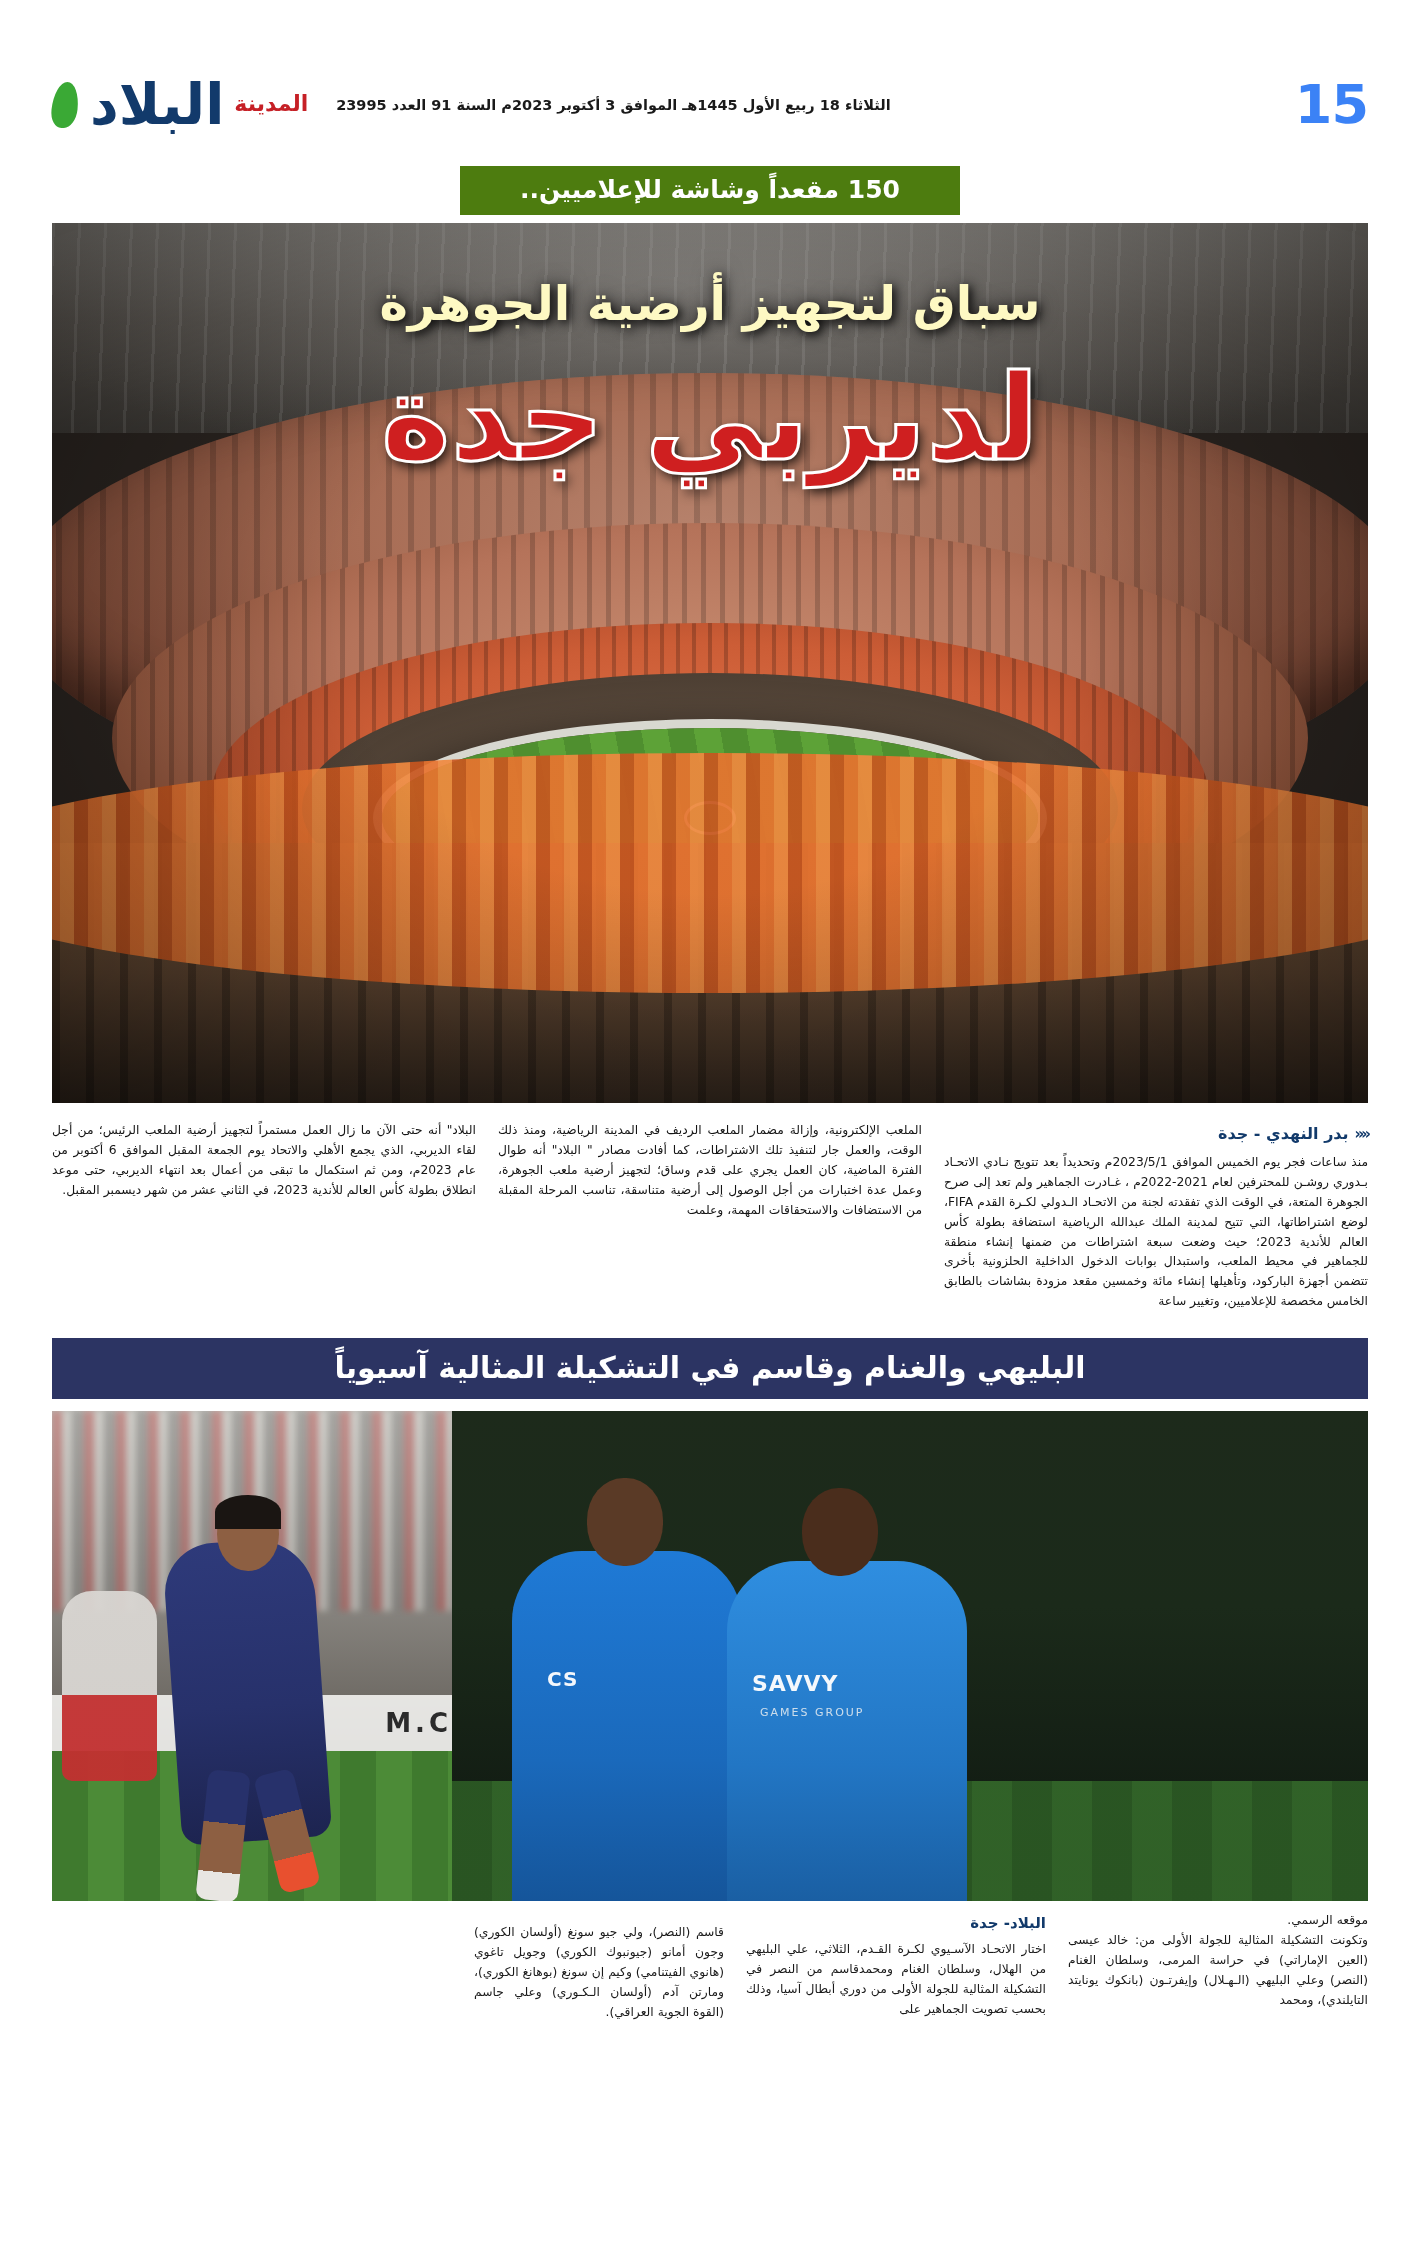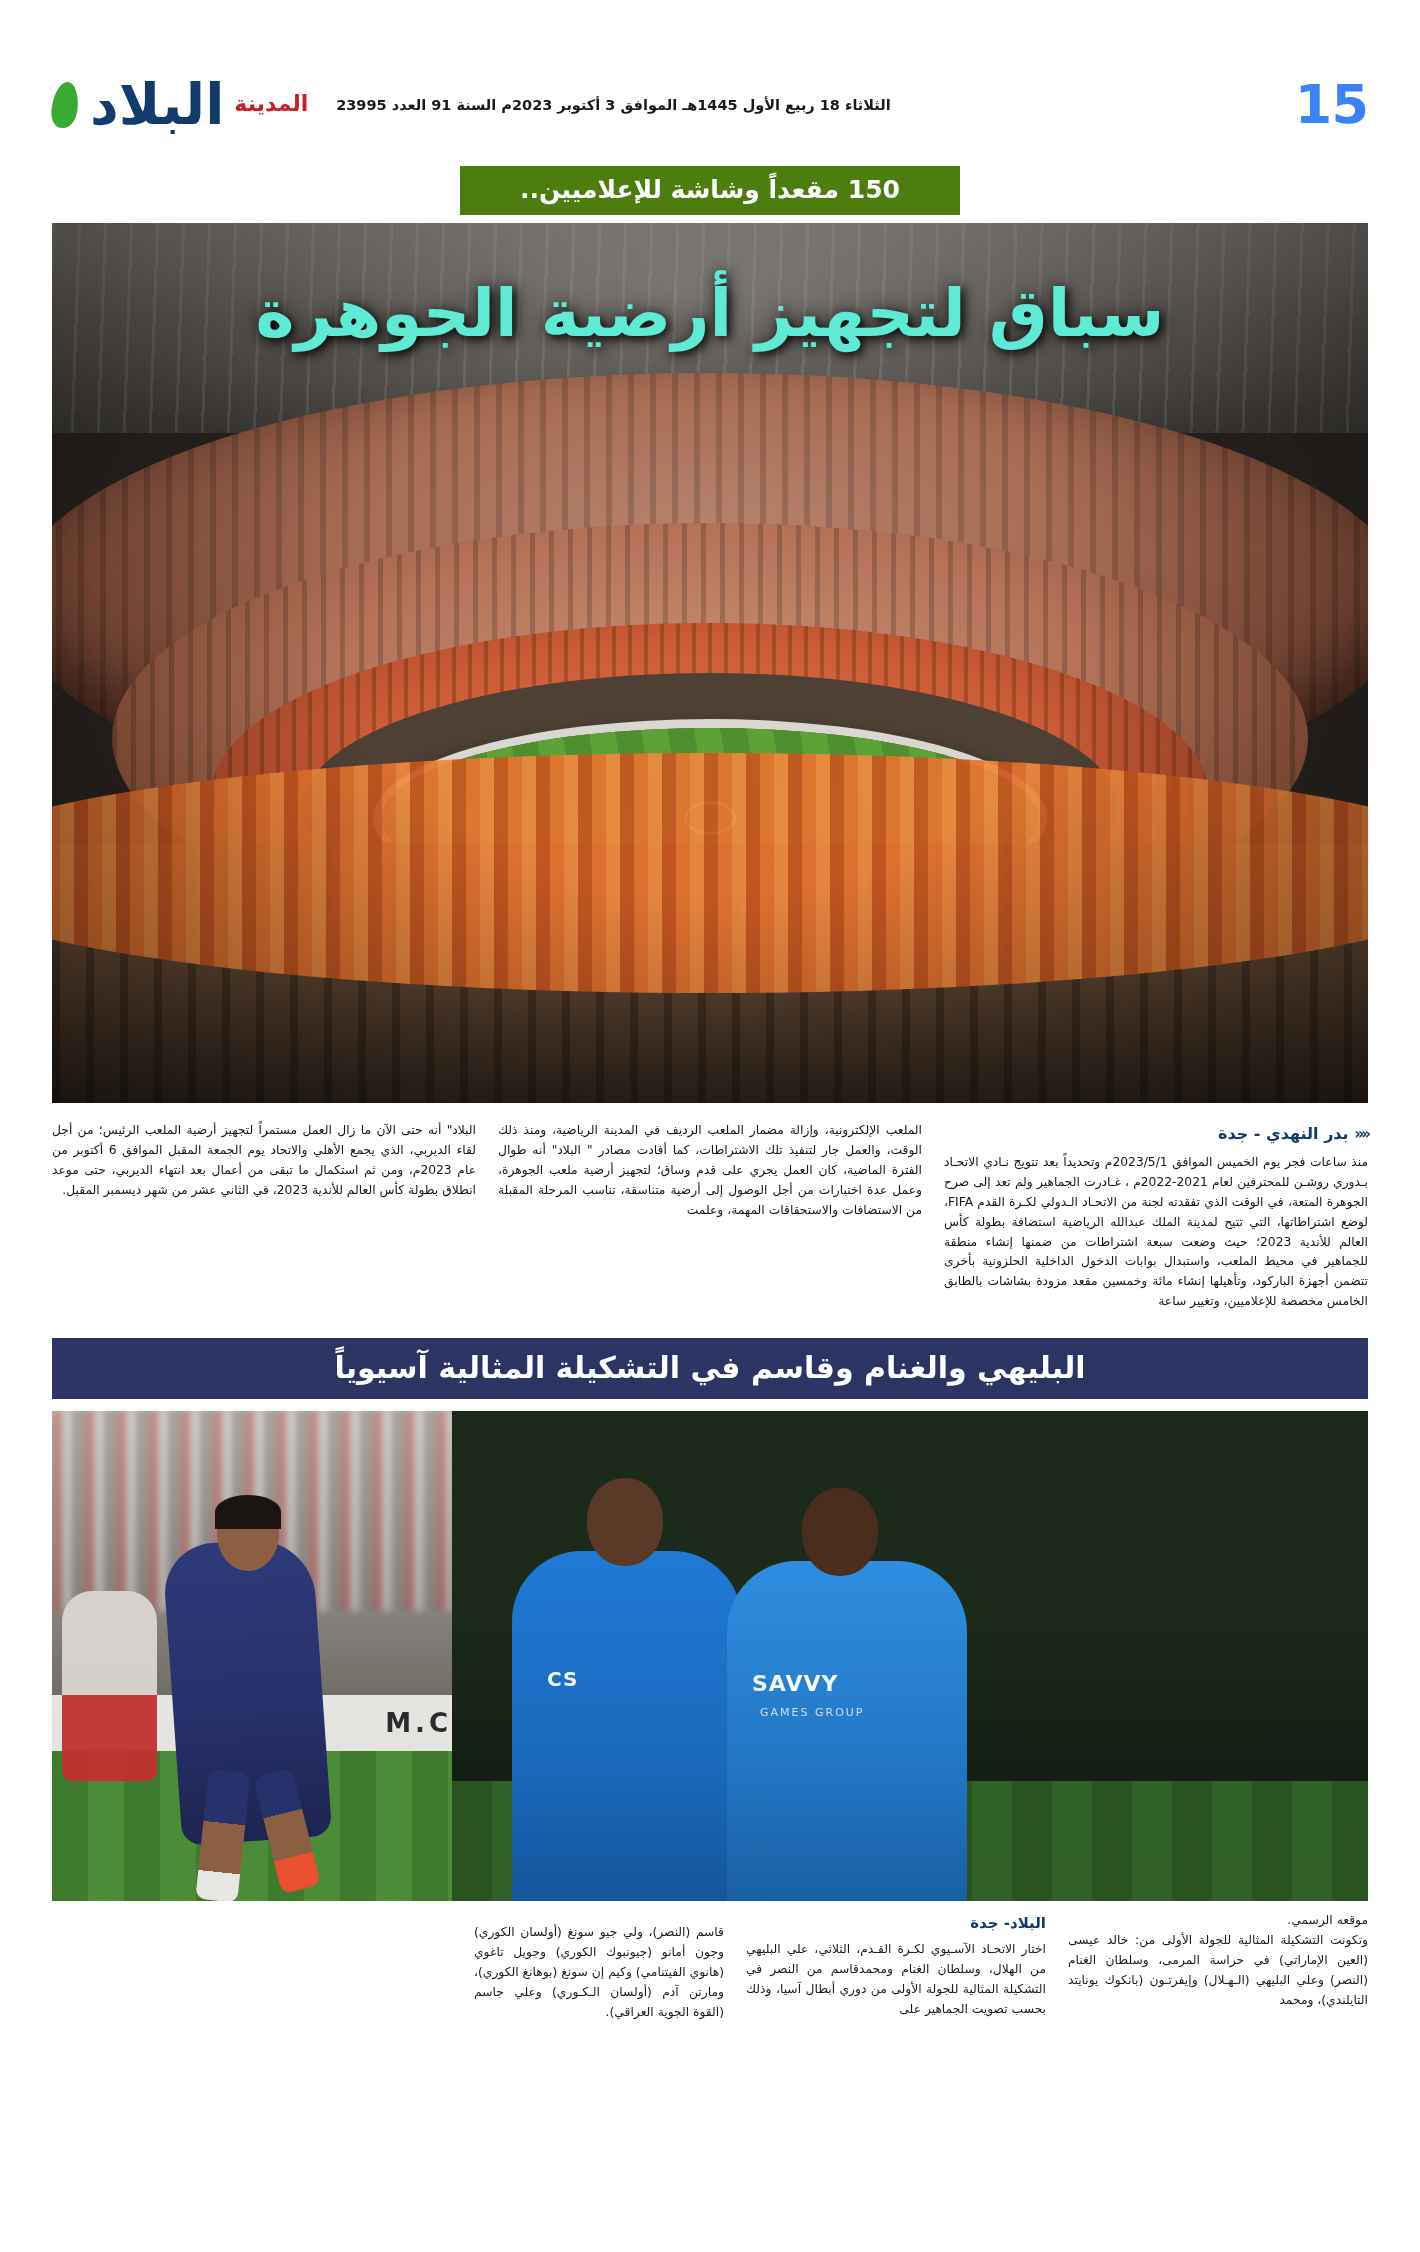--- a/index.html
+++ b/index.html
@@ -181,23 +181,23 @@
     background: radial-gradient(ellipse at 50% 45%, rgba(0,0,0,0) 40%, rgba(0,0,0,0.45) 100%);
   }
   .hero-head {
     position: absolute;
     top: 50px; left: 0; right: 0;
     text-align: center;
     z-index: 5;
     pointer-events: none;
   }
   .hero-line1 {
-    font-size: 66px;
-    font-weight: bold;
-    color: #5eead4;
+    font-size: 48px;
+    font-weight: bold;
+    color: #fef9c3;
     text-shadow: 3px 3px 10px rgba(0,0,0,0.85), 0 0 20px rgba(0,0,0,0.6);
     line-height: 1.25;
     text-align: center;
   }
   .hero-line2 {
     font-size: 118px;
     font-weight: bold;
     color: #cf1f20;
     -webkit-text-stroke: 3px #ffffff;
     text-shadow: 4px 5px 12px rgba(0,0,0,0.8);
@@ -374,20 +374,21 @@
       <div class="st-upper"></div>
       <div class="st-mid"></div>
       <div class="st-lower"></div>
       <div class="st-bowl-inner"></div>
       <div class="st-pitch"></div>
       <div class="st-bottomseats"></div>
       <div class="st-vignette"></div>
     </div>
     <div class="hero-head">
       <div class="hero-line1">سباق لتجهيز أرضية الجوهرة</div>
+      <div class="hero-line2">لديربي جدة</div>
     </div>
   </div>
 
   <div class="cols">
     <div class="col">
       <div class="byline">
         <span class="chev">««</span>
         <span>بدر النهدي - جدة</span>
       </div>
       <div>منذ ساعات فجر يوم الخميس الموافق 2023/5/1م وتحديداً بعد تتويج نـادي الاتحـاد بـدوري روشـن للمحترفين لعام 2021-2022م ، غـادرت الجماهير ولم تعد إلى صرح الجوهرة المتعة، في الوقت الذي تفقدته لجنة من الاتحـاد الـدولي لكـرة القدم FIFA، لوضع اشتراطاتها، التي تتيح لمدينة الملك عبدالله الرياضية استضافة بطولة كأس العالم للأندية 2023؛ حيث وضعت سبعة اشتراطات من ضمنها إنشاء منطقة للجماهير في محيط الملعب، واستبدال بوابات الدخول الداخلية الحلزونية بأخرى تتضمن أجهزة الباركود، وتأهيلها إنشاء مائة وخمسين مقعد مزودة بشاشات بالطابق الخامس مخصصة للإعلاميين، وتغيير ساعة</div>

